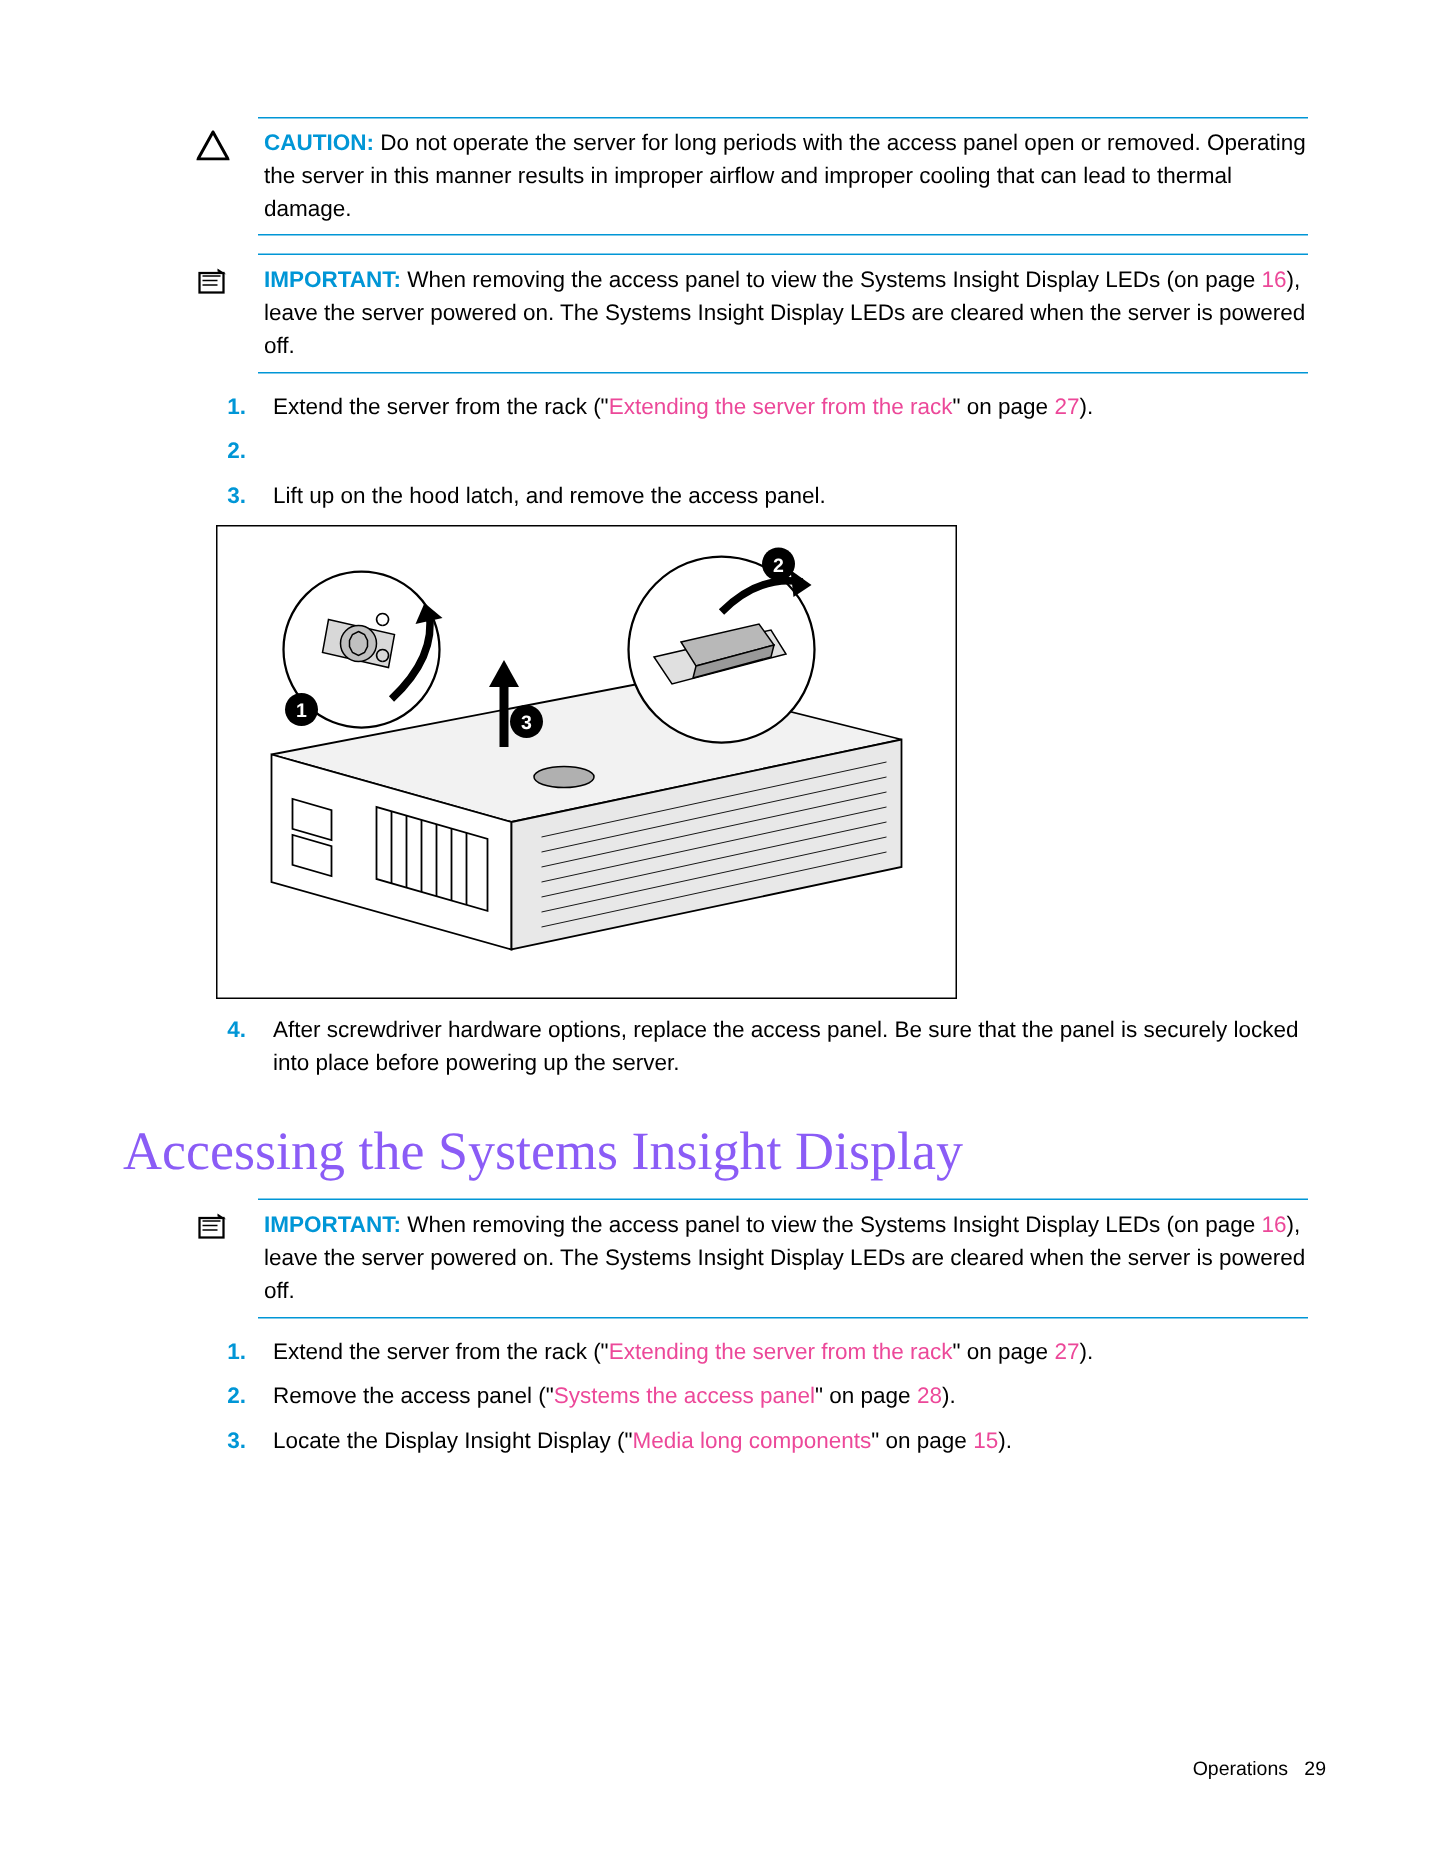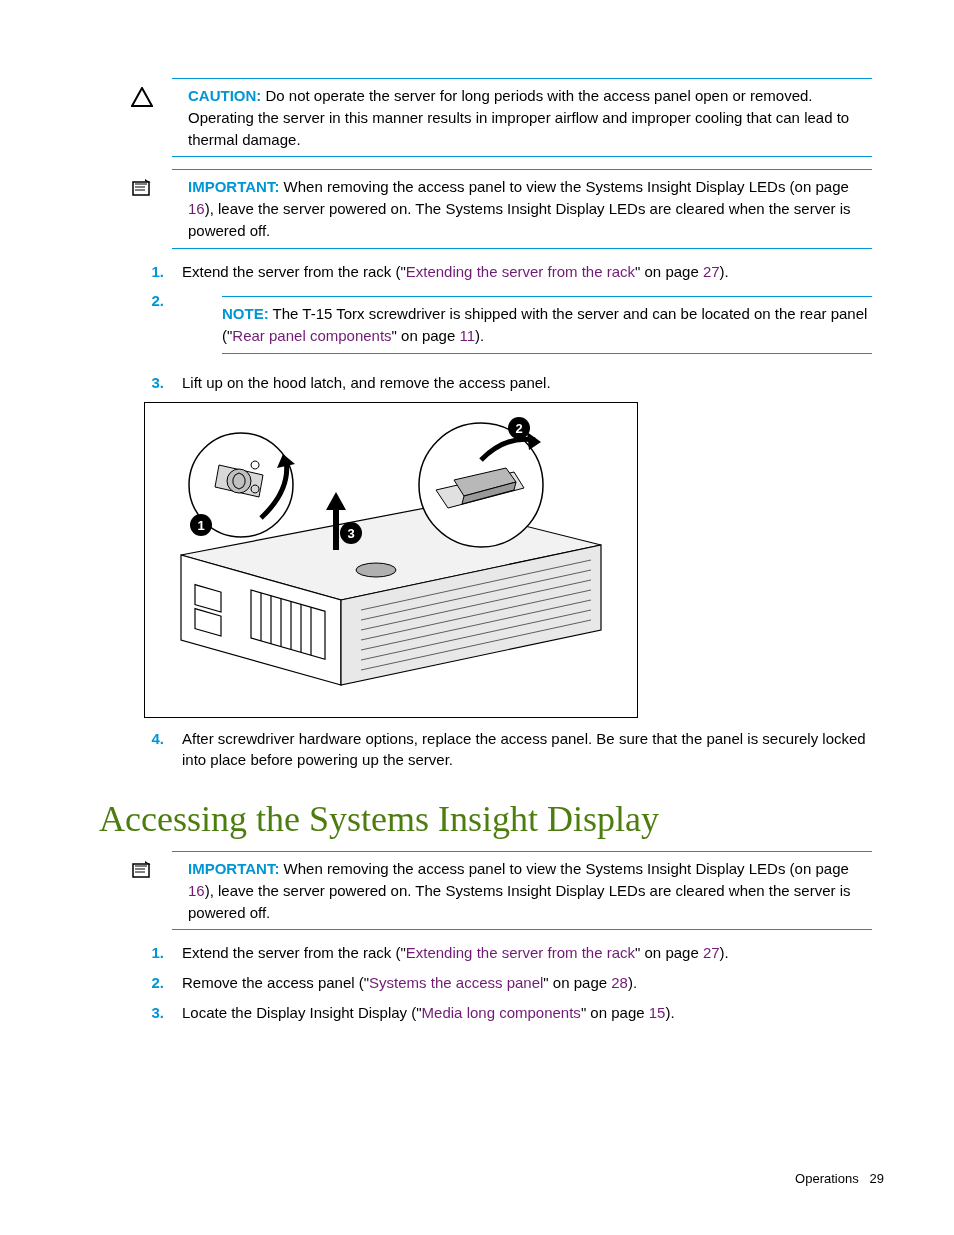--- a/index.html
+++ b/index.html
@@ -15,21 +15,21 @@
     padding: 78px 82px 0 82px;
   }
   .blue { color: #0096d6; }
   .admonition {
     border-top: 1px solid #0096d6;
     border-bottom: 1px solid #0096d6;
     padding: 6px 0;
     margin-left: 90px;
     margin-bottom: 12px;
     display: flex;
-    gap: 32px;
+    gap: 20px;
   }
   .admonition .icon-col {
     flex: 0 0 28px;
     display: flex;
     justify-content: center;
     padding-top: 2px;
     margin-left: -44px;
   }
   .admonition .text-col { flex: 1; }
   .admonition-inner {
@@ -64,34 +64,34 @@
     margin-bottom: 10px;
     padding: 6px;
     display: flex;
     align-items: center;
     justify-content: center;
   }
   h2.section {
     font-family: Georgia, 'Times New Roman', serif;
     font-weight: normal;
     font-size: 36px;
-    color: #4d7c0f;
+    color: #8b5cf6;
     margin-top: 22px;
     margin-bottom: 6px;
-    margin-left: 17px;
+    margin-left: 0;
   }
   .footer {
     position: absolute;
     bottom: 46px;
     right: 70px;
     font-size: 13px;
   }
   .bold { font-weight: bold; }
   svg { display: block; }
-  a.link { color: #701a75; text-decoration: none; }
+  a.link { color: #ec4899; text-decoration: none; }
 </style>
 </head>
 <body>
 
 <div class="admonition">
   <div class="icon-col">
     <svg width="22" height="20" viewBox="0 0 22 20">
         <path d="M11 1 L21 19 L1 19 Z" fill="none" stroke="#000" stroke-width="2"></path>
       </svg>
   </div>
@@ -118,24 +118,20 @@
 <ol class="steps">
   <li>
     <span class="num">1.</span>
     <span class="body">
       <span>Extend the server from the rack ("</span><a class="link">Extending the server from the rack</a><span>" on page </span><a class="link">27</a><span>).</span>
     </span>
   </li>
   <li>
     <span class="num">2.</span>
     <span class="body">
-      <div class="admonition-inner">
-        <span class="bold blue">NOTE:</span>
-        <span>The T-15 Torx screwdriver is shipped with the server and can be located on the rear panel ("</span><a class="link">Rear panel components</a><span>" on page </span><a class="link">11</a><span>).</span>
-      </div>
     </span>
   </li>
   <li>
     <span class="num">3.</span>
     <span class="body">Lift up on the hood latch, and remove the access panel.</span>
   </li>
 </ol>
 
 <div class="figure">
   <svg width="480" height="300" viewBox="0 0 480 300">

